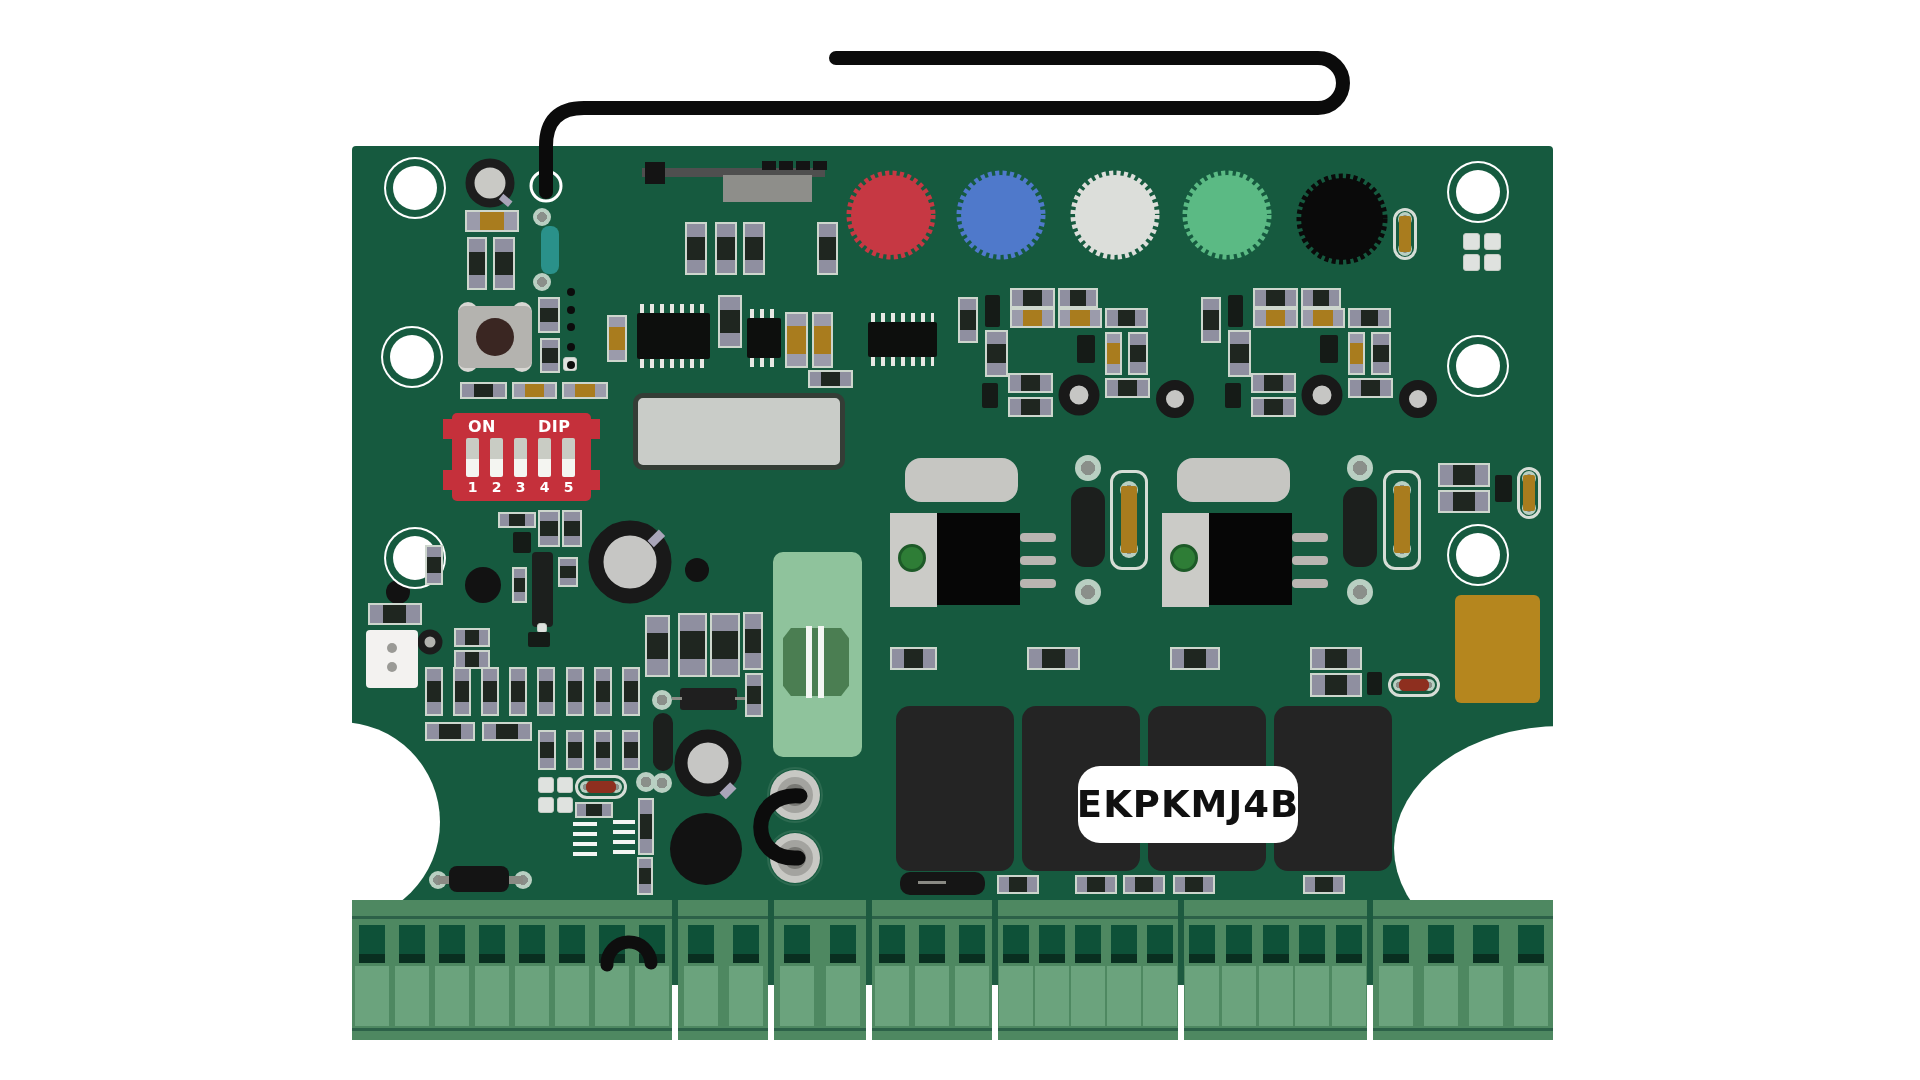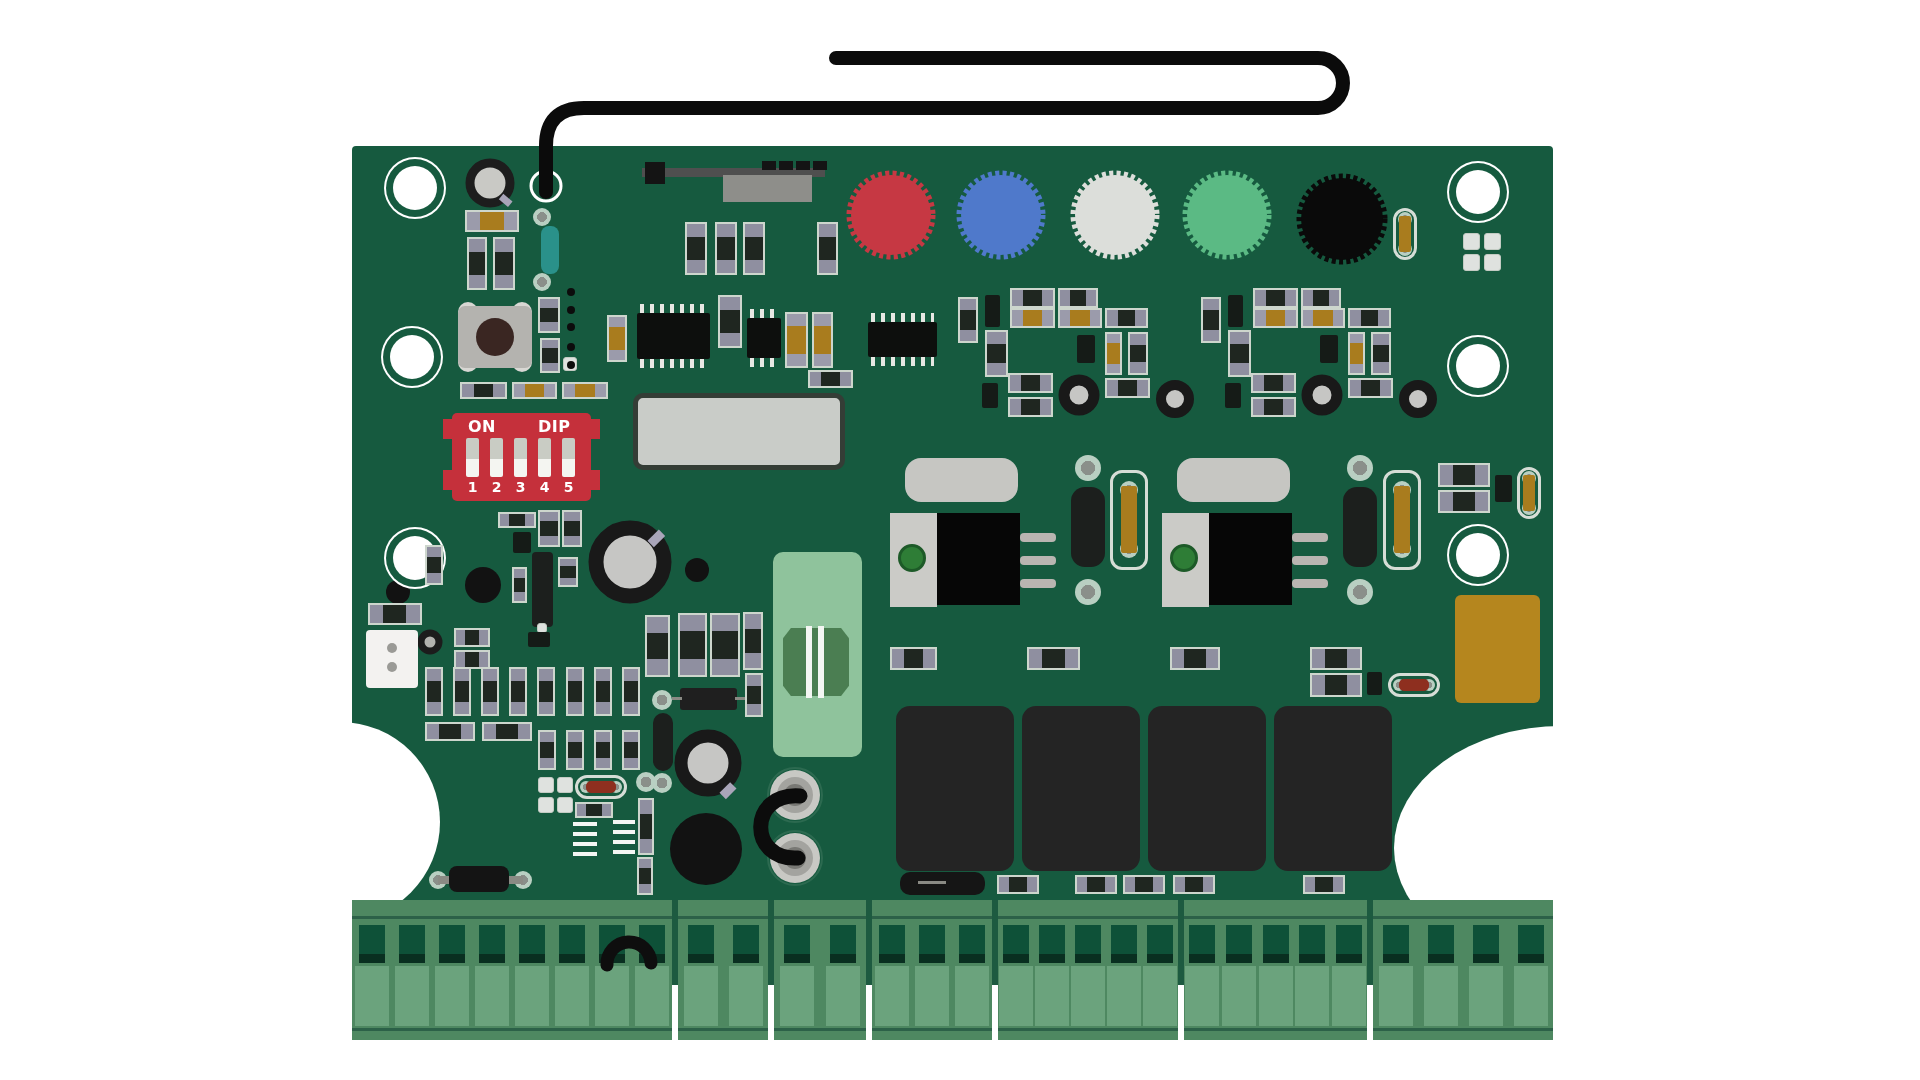--- a/index.html
+++ b/index.html
@@ -346,20 +346,21 @@
   <div class="sot" style="left:1228px;top:295px;width:15px;height:32px;"></div>
   <div class="sot" style="left:1225px;top:383px;width:16px;height:25px;"></div>
   <div class="sot" style="left:1320px;top:335px;width:18px;height:28px;"></div>
 
   <div id="relay-layer">
       <div class="relay" style="left: 896px; top: 706px; width: 118px; height: 165px;"></div>
       <div class="relay" style="left: 1022px; top: 706px; width: 118px; height: 165px;"></div>
       <div class="relay" style="left: 1148px; top: 706px; width: 118px; height: 165px;"></div>
       <div class="relay" style="left: 1274px; top: 706px; width: 118px; height: 165px;"></div>
     </div>
+  <div id="model-label">EKPKMJ4B</div>
 
   <div class="abs" style="left:900px;top:872px;width:85px;height:23px;background:#151515;border-radius:10px;"></div>
   <div class="abs" style="left:918px;top:881px;width:28px;height:3px;background:#8a8a84;"></div>
   <div class="smd sh" style="left:997px;top:875px;width:42px;height:19px;"></div>
   <div class="smd sh" style="left:1075px;top:875px;width:42px;height:19px;"></div>
   <div class="smd sh" style="left:1123px;top:875px;width:42px;height:19px;"></div>
   <div class="smd sh" style="left:1173px;top:875px;width:42px;height:19px;"></div>
   <div class="smd sh" style="left:1303px;top:875px;width:42px;height:19px;"></div>
 
   <div id="dip">

